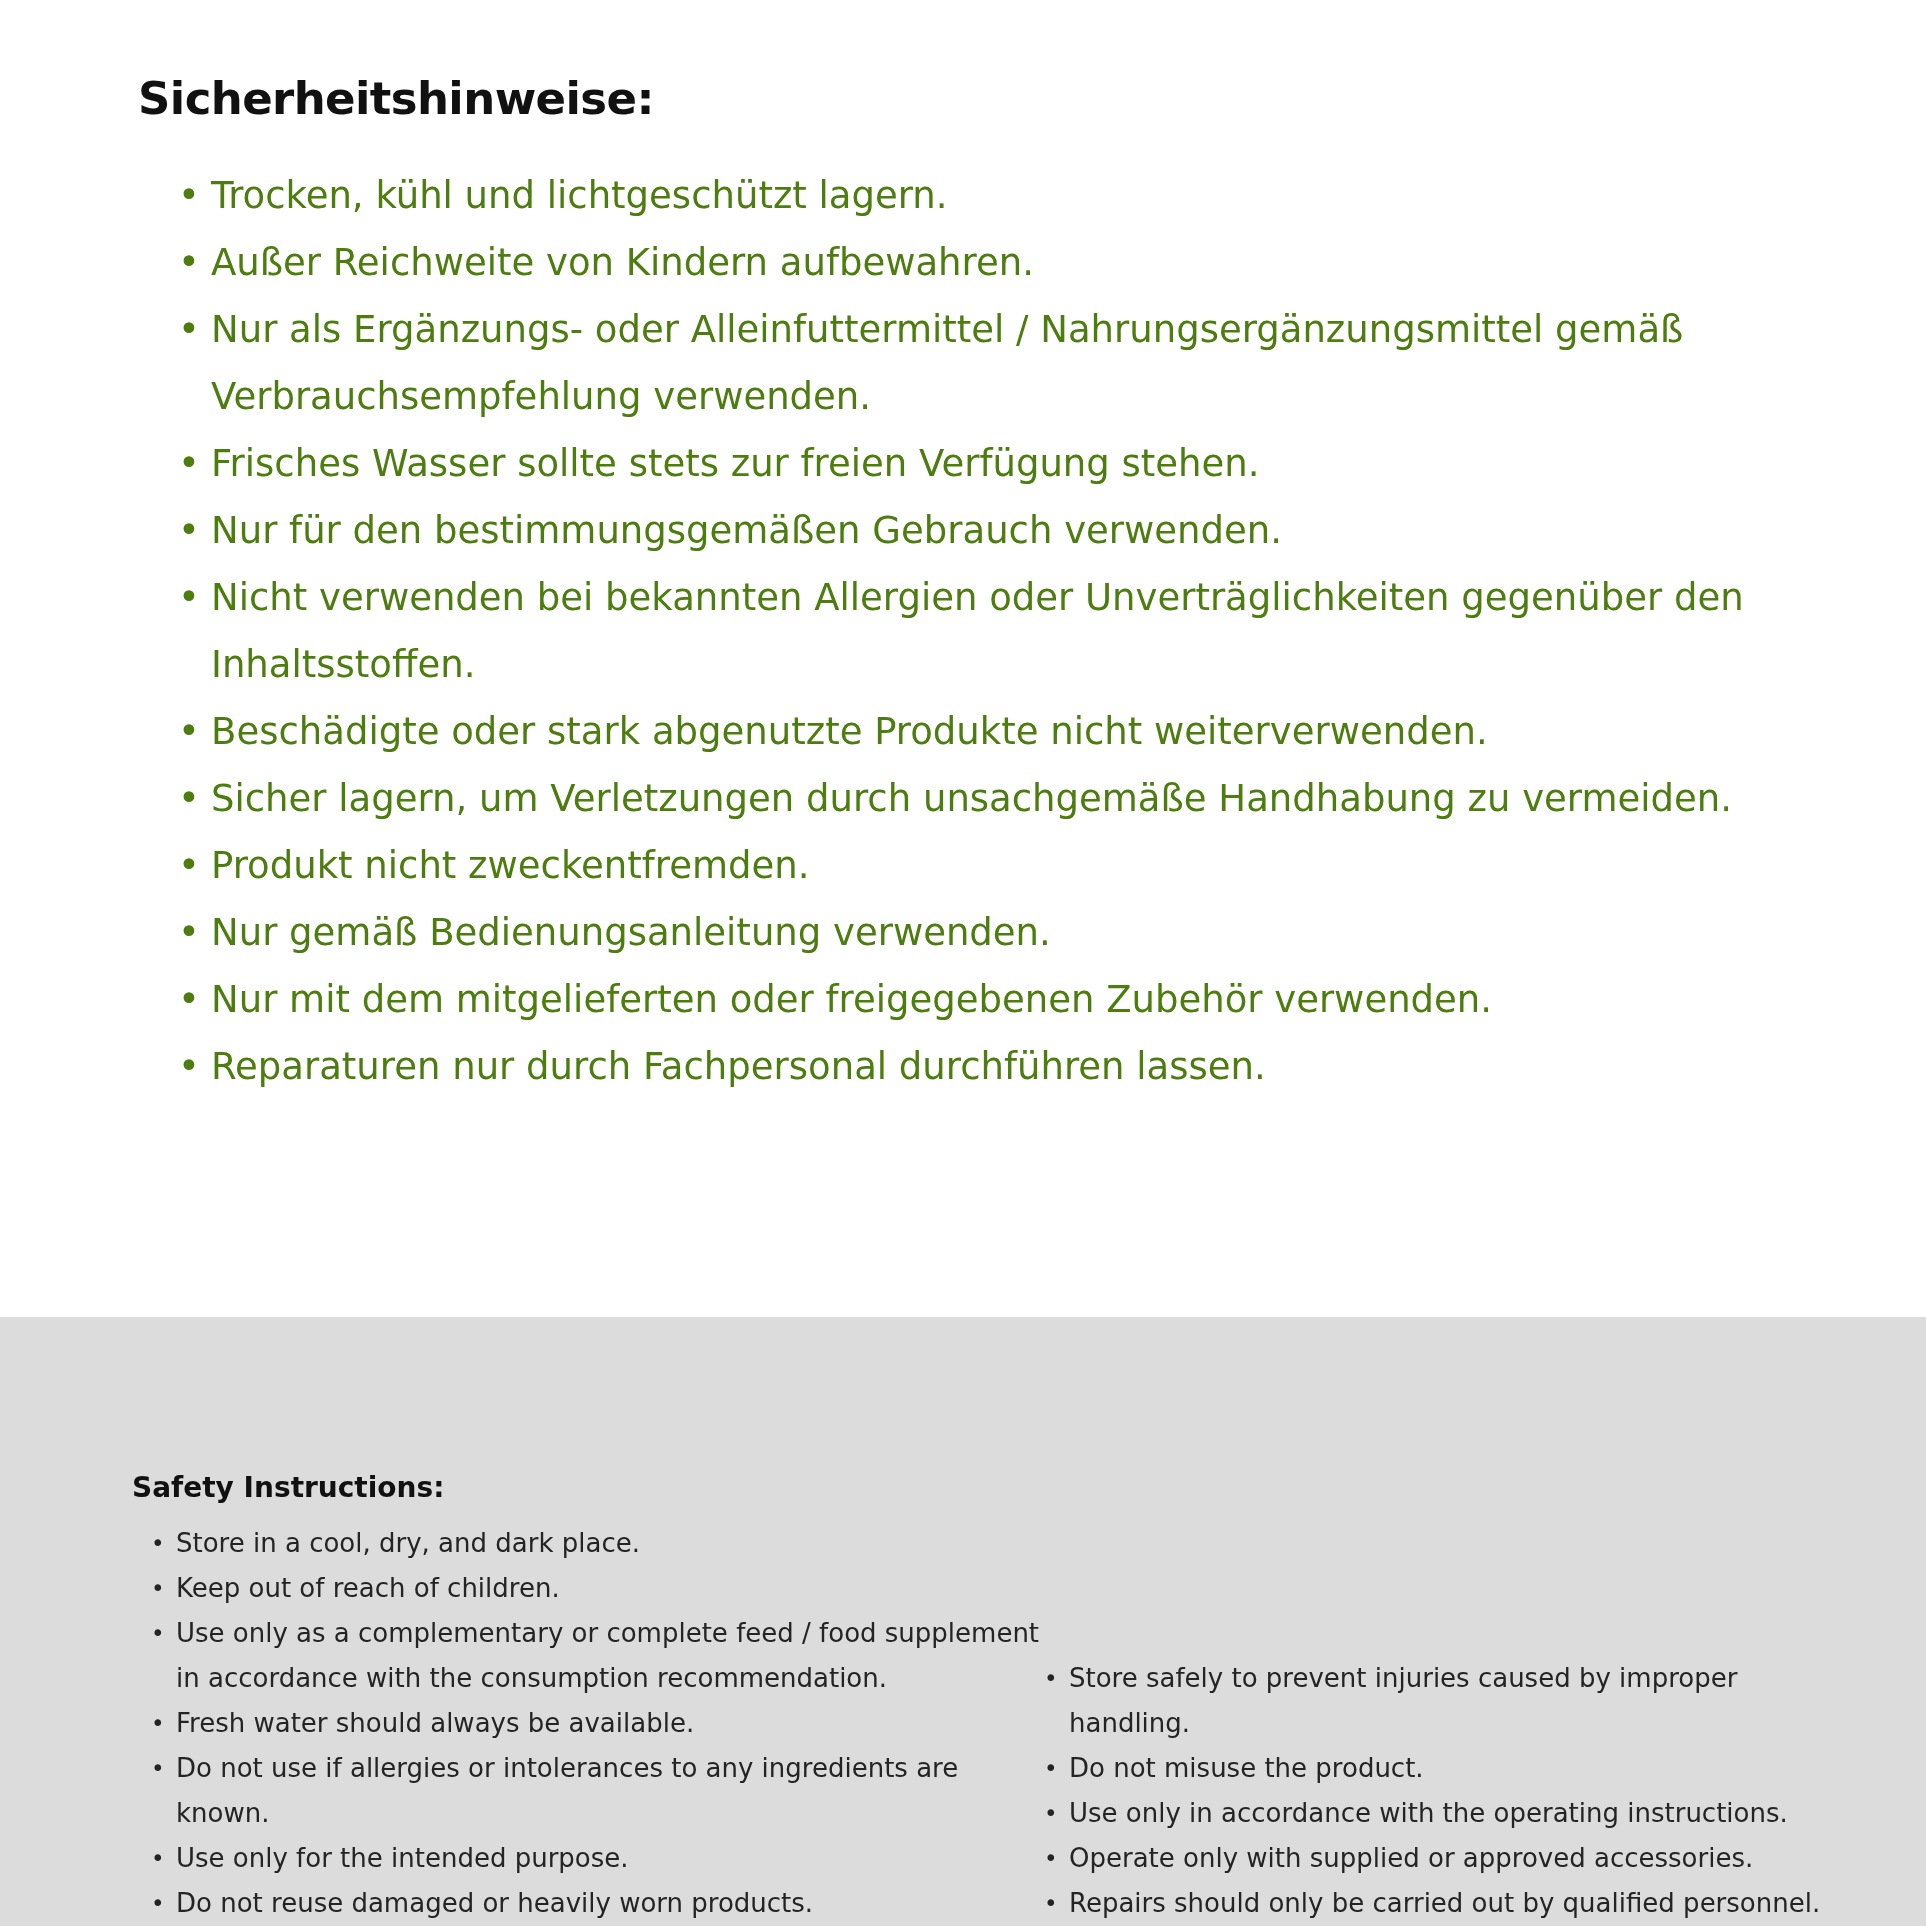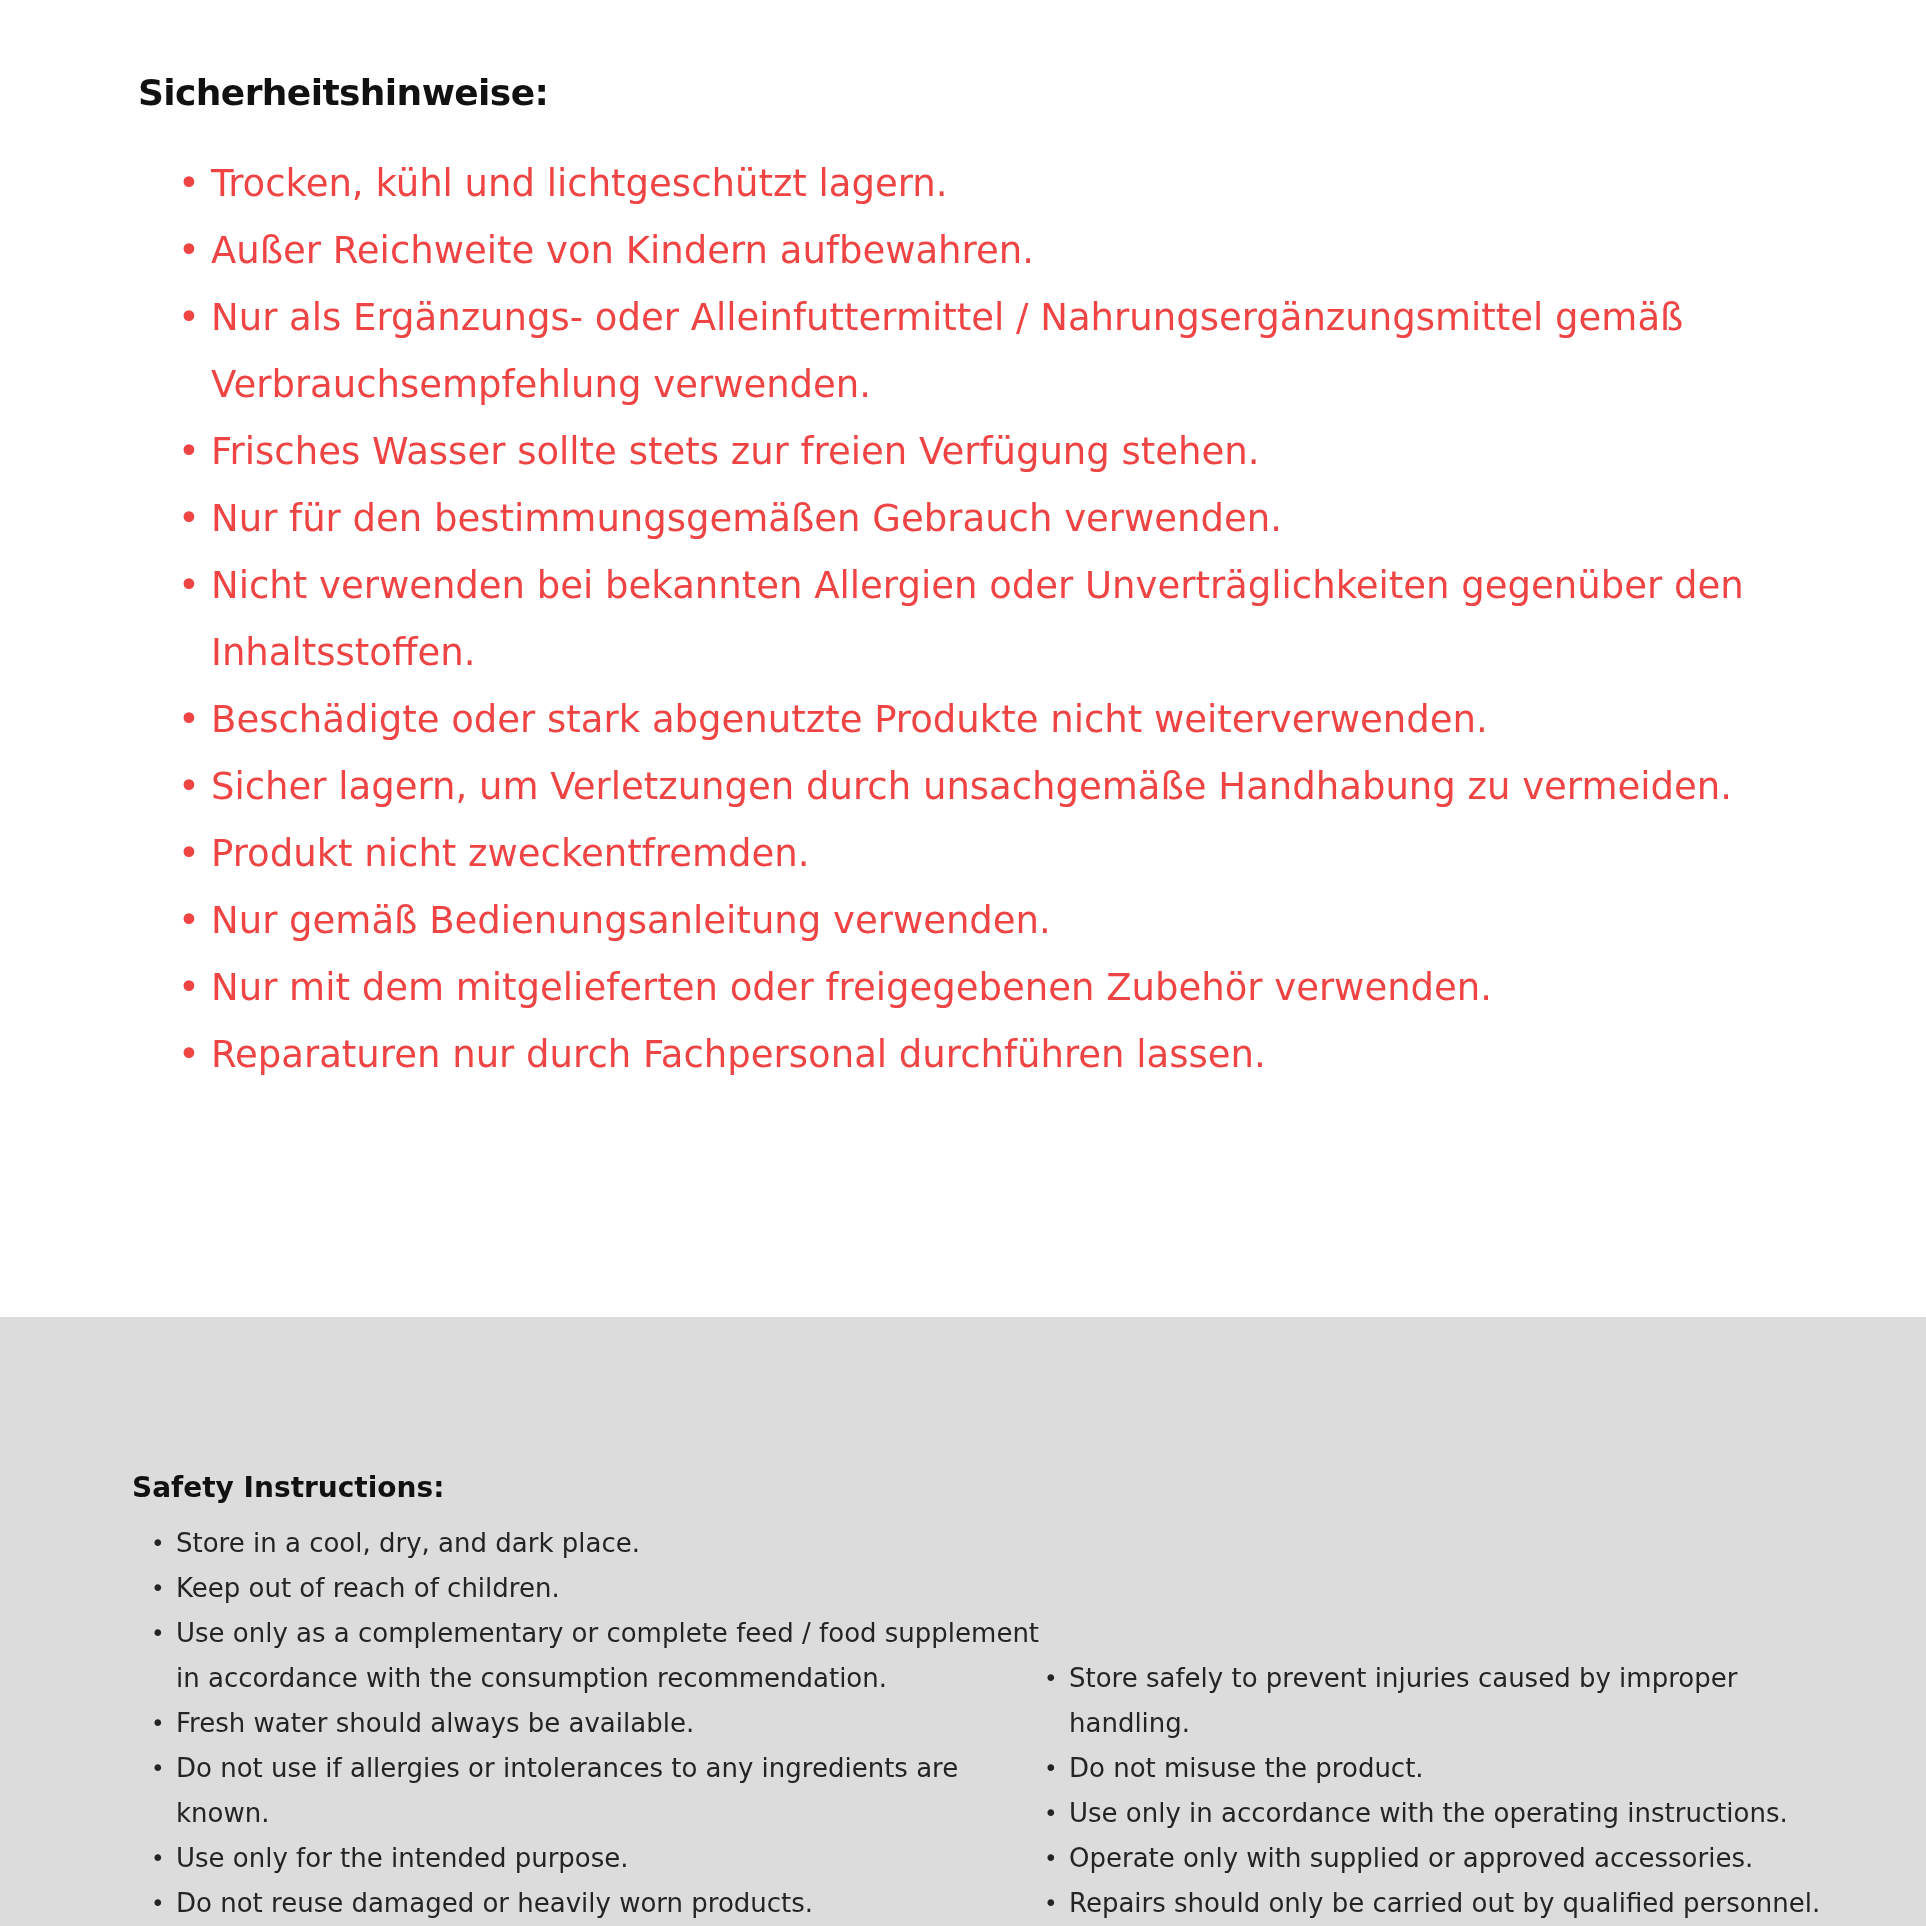--- a/index.html
+++ b/index.html
@@ -22,36 +22,36 @@
     top: 0;
     left: 0;
     width: 1926px;
     height: 1317px;
     box-sizing: border-box;
     padding: 72px 103px 0 138px;
     background: #ffffff;
   }
   .de-title {
     margin: 0 0 37px 0;
-    font-size: 36px;
+    font-size: 45px;
     font-weight: 700;
     letter-spacing: -0.6px;
     color: #111111;
   }
   .de-list {
     list-style: none;
     margin: 0;
     padding: 0 0 0 73px;
     max-width: 1644px;
   }
   .de-list li {
     position: relative;
     font-size: 37px;
     line-height: 67px;
-    color: #ef4444;
+    color: #4d7c0f;
   }
   .de-list li::before {
     content: "\2022";
     position: absolute;
     left: -33px;
     top: 0;
   }
 
   
   .english-section {

